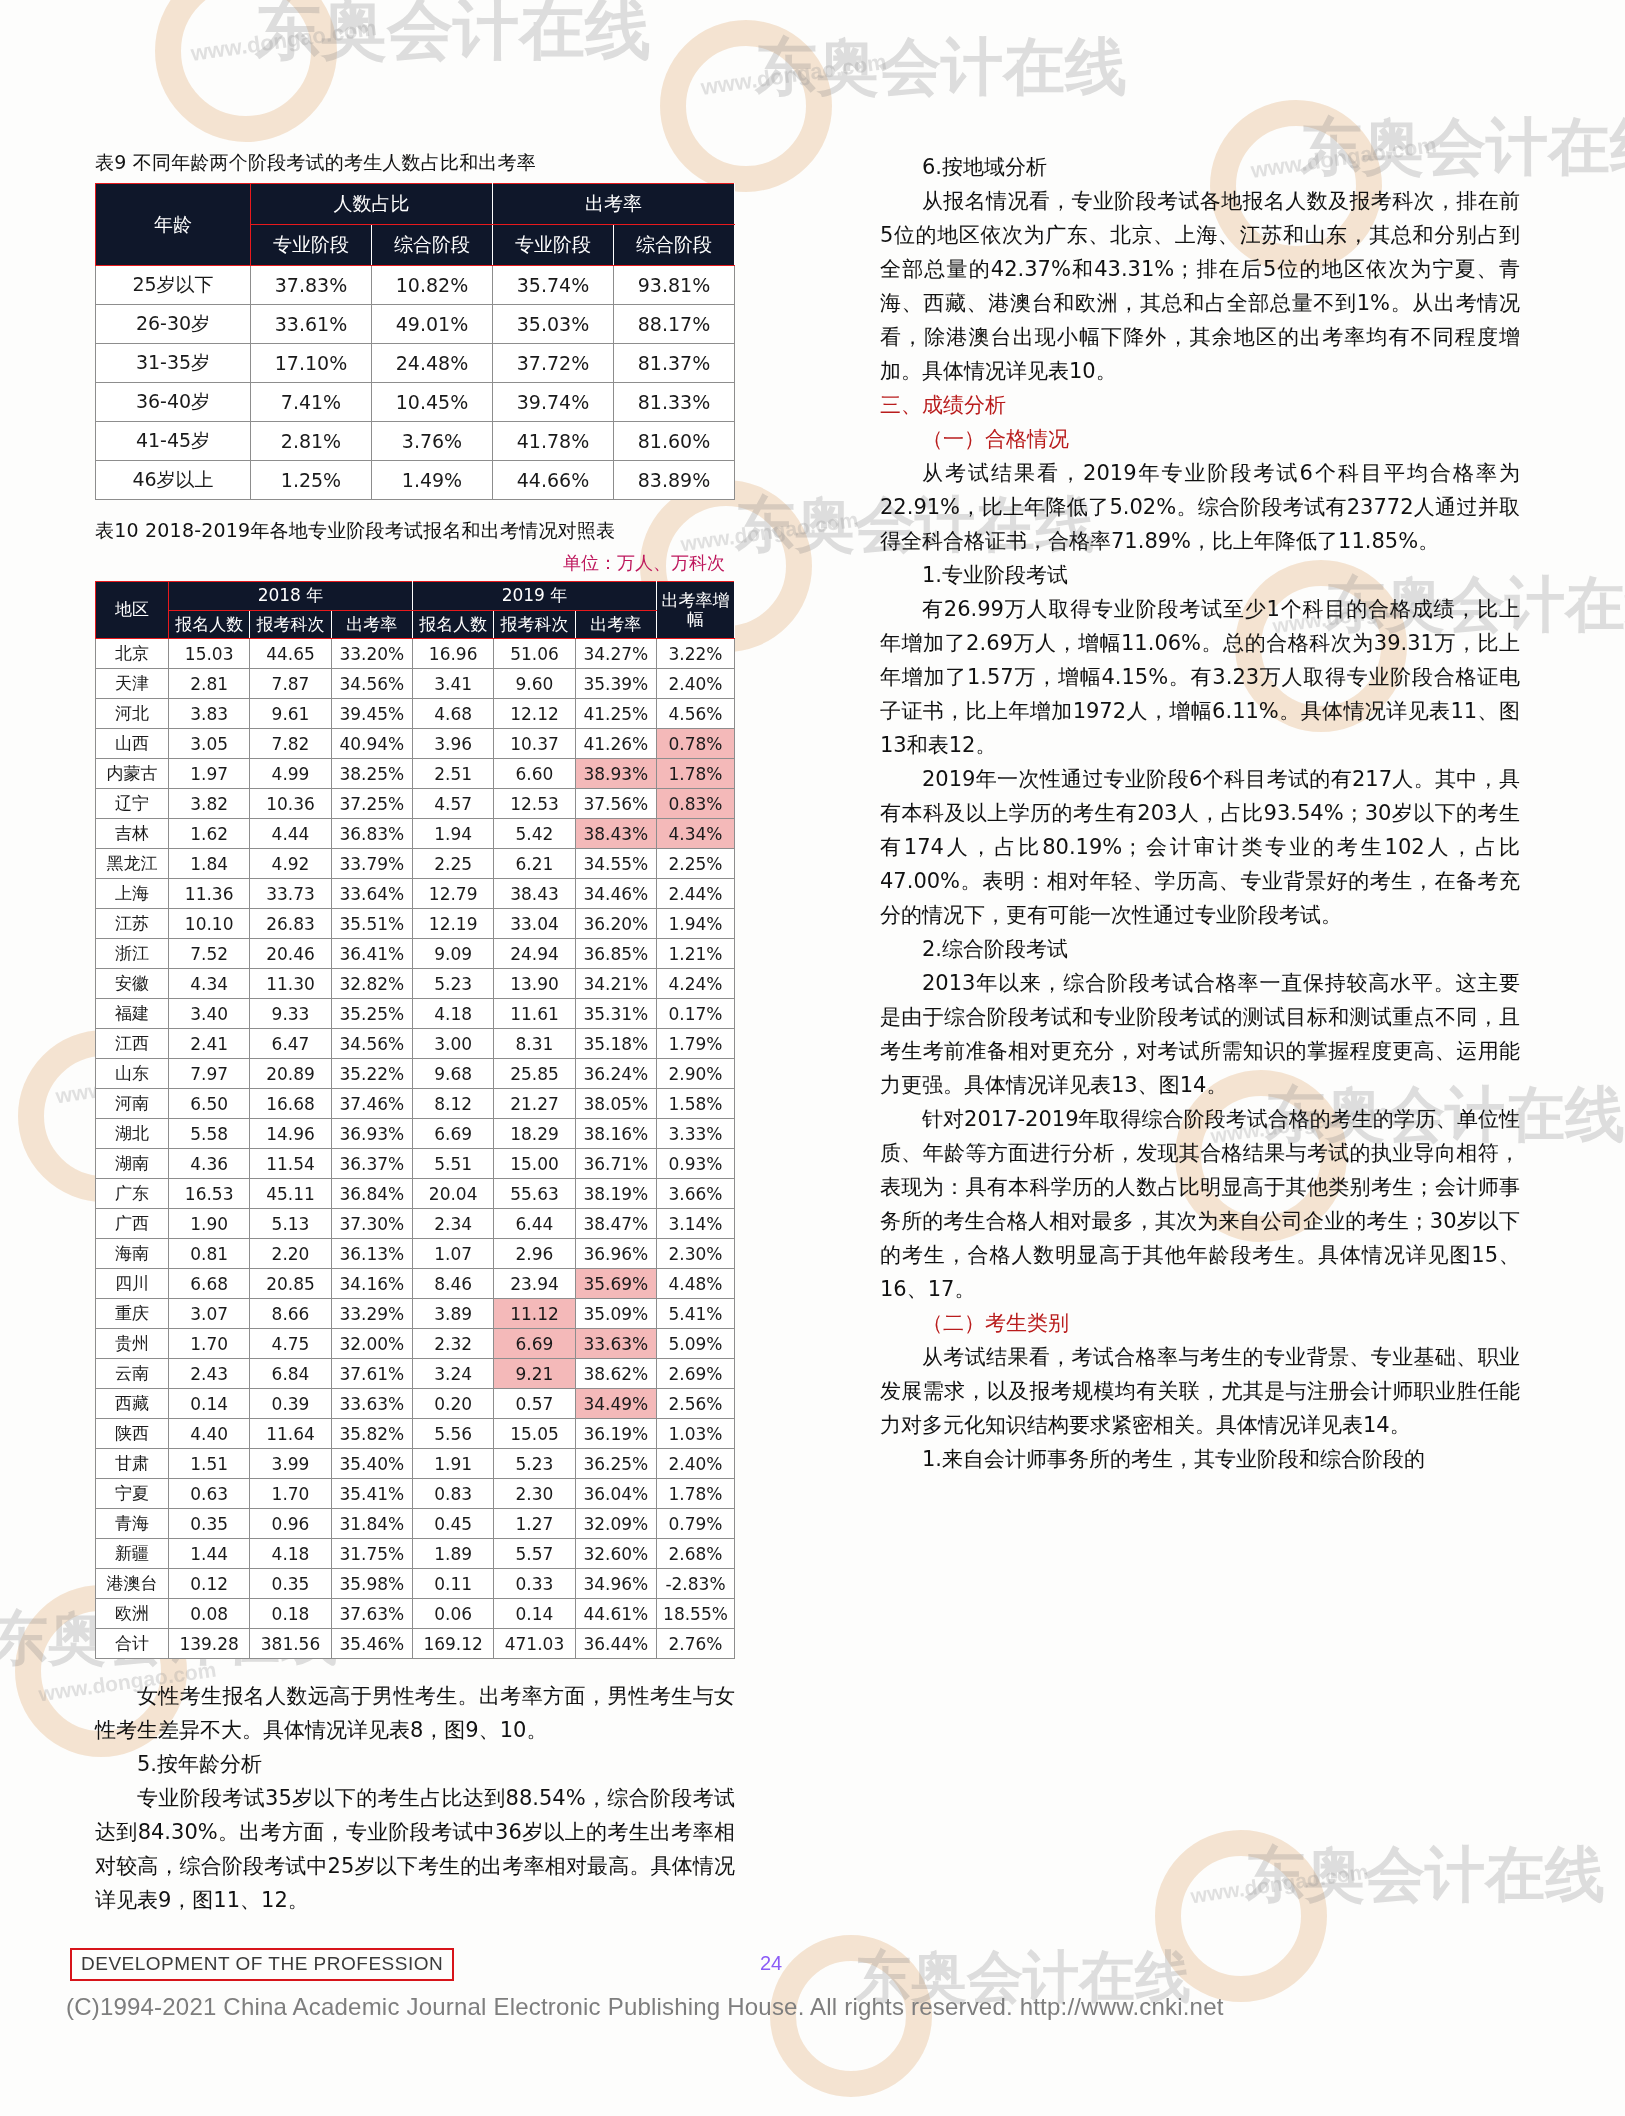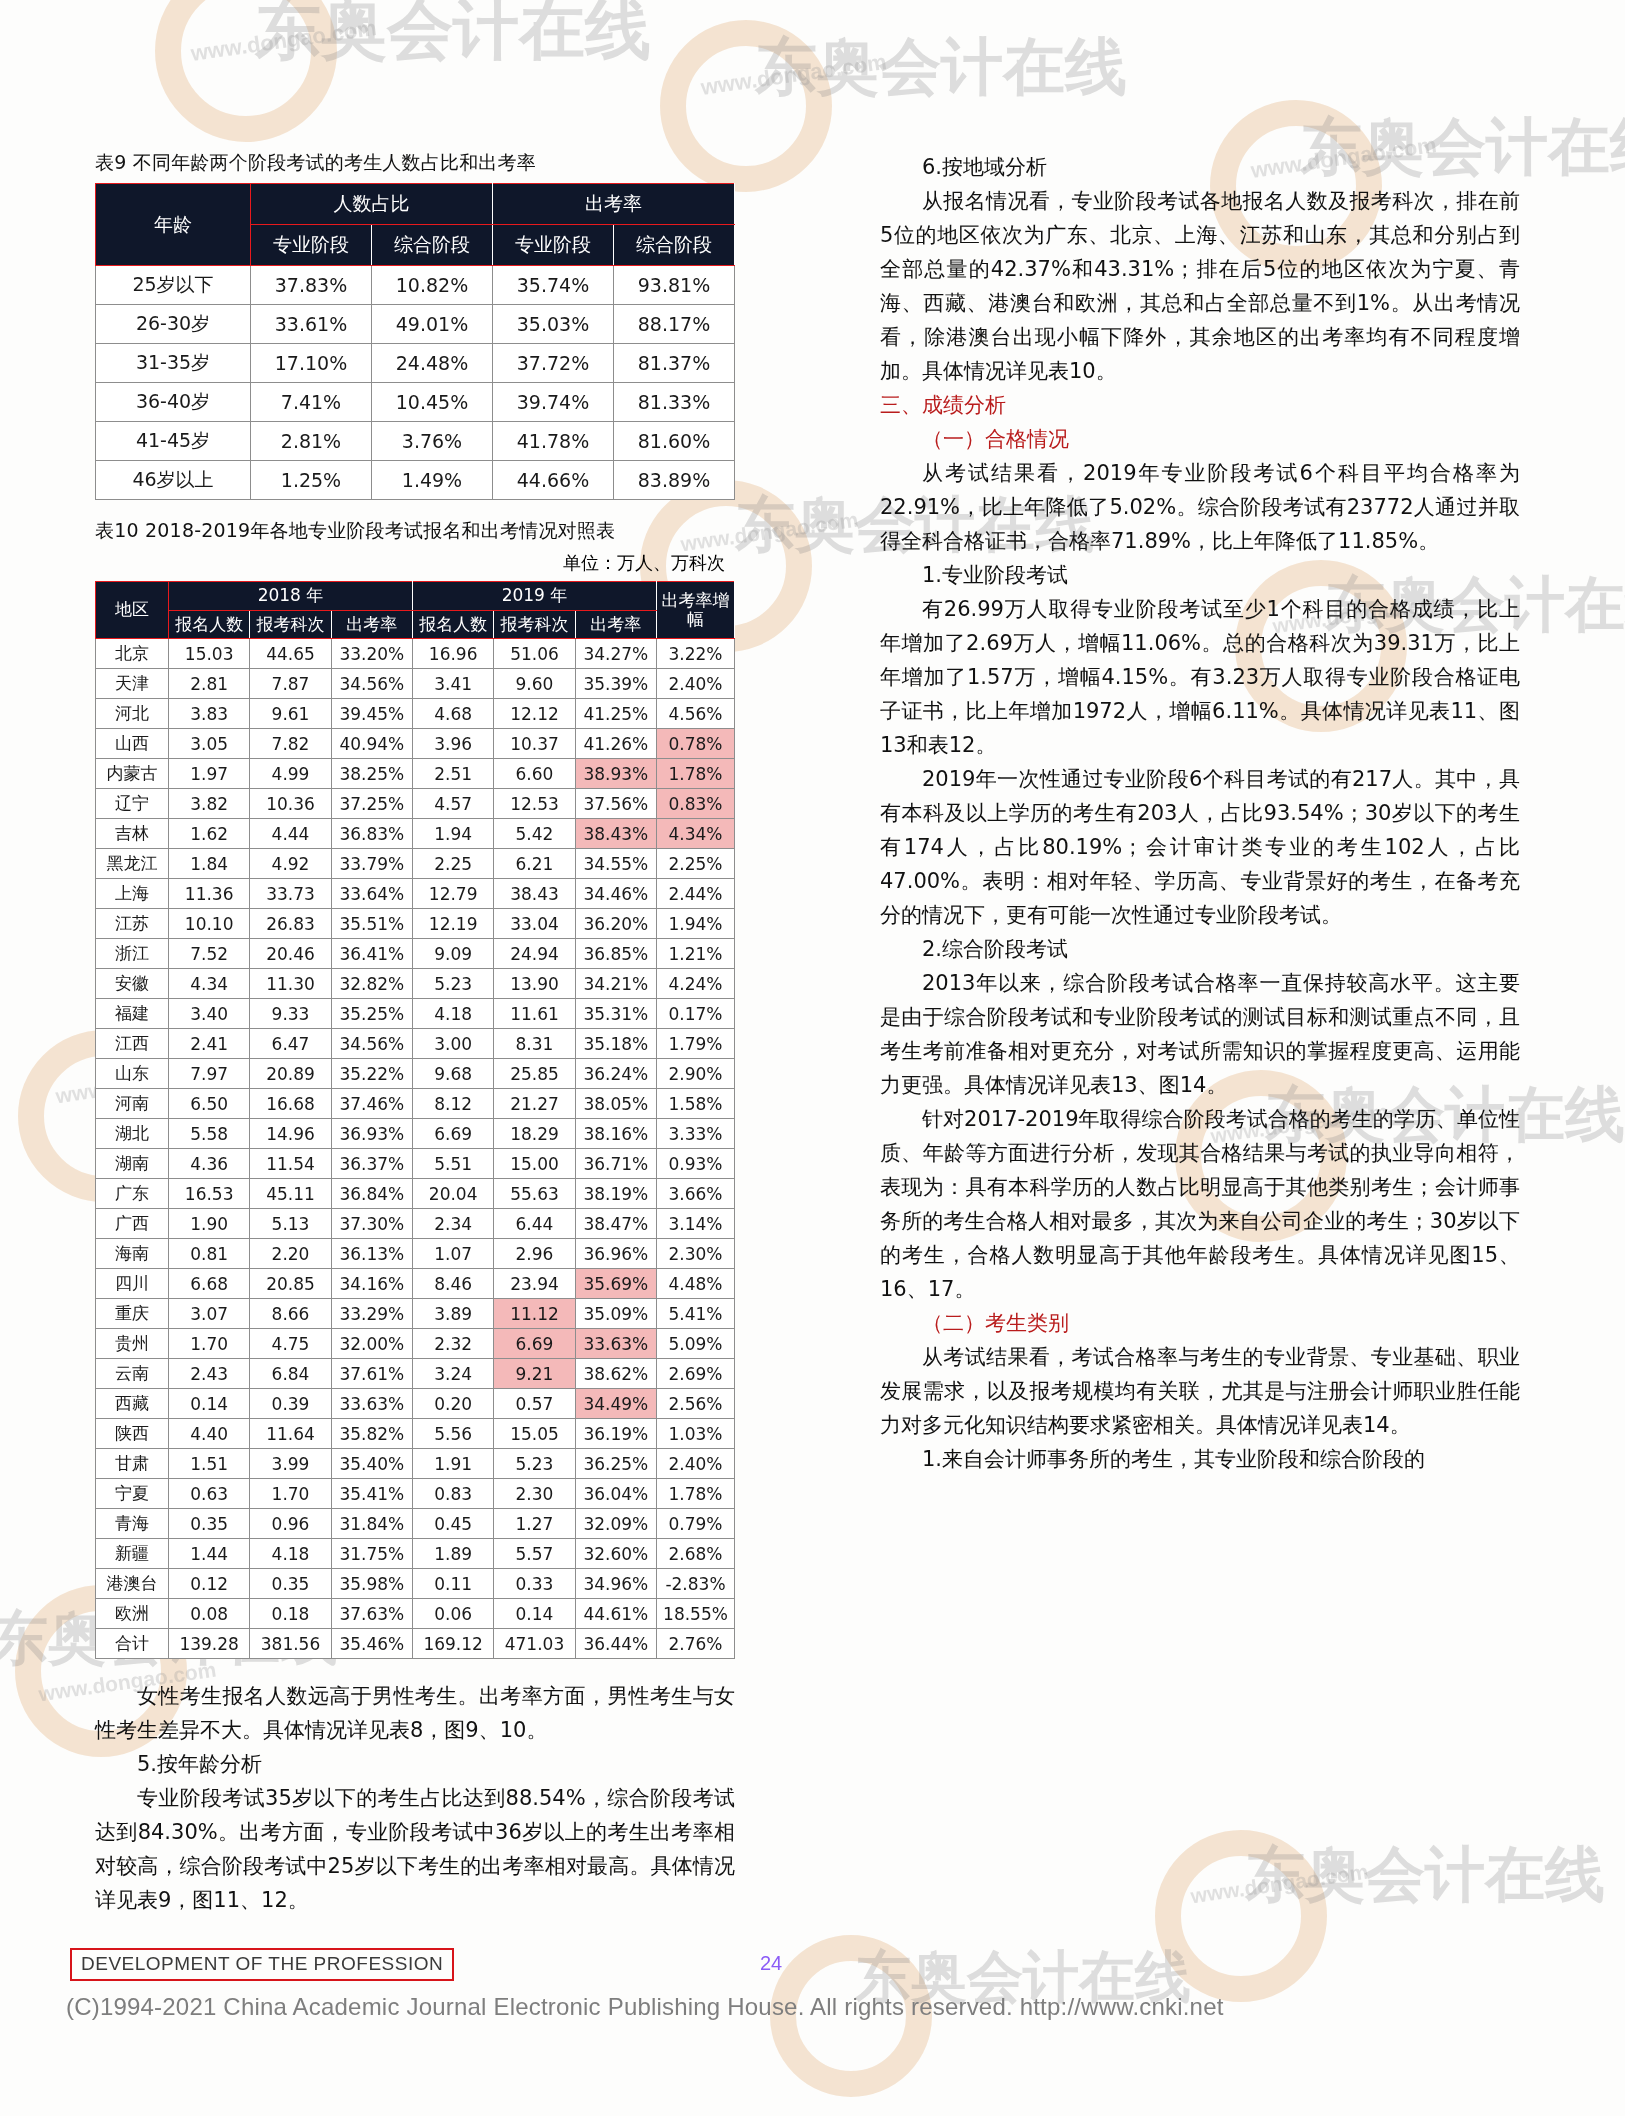--- a/index.html
+++ b/index.html
@@ -28,21 +28,21 @@
   .col-right{left:880px;}
 
   
   .cap{
     font-family:"DejaVu Sans",sans-serif;
     font-size:19px;color:#111;margin:0 0 7px 0;letter-spacing:.2px;
     white-space:nowrap;
   }
   .cap-unit{
     font-family:Liberation Sans, sans-serif;
-    font-size:18px;color:#000000;text-align:right;margin:0 10px 6px 0;
+    font-size:18px;color:#be185d;text-align:right;margin:0 10px 6px 0;
   }
 
   
   table{border-collapse:collapse;table-layout:fixed;}
   .tbl{width:640px;}
   .tbl th,.tbl td{
     border:1px solid #8d8d8d;
     text-align:center;vertical-align:middle;
     font-family:"DejaVu Sans",sans-serif;
   }

